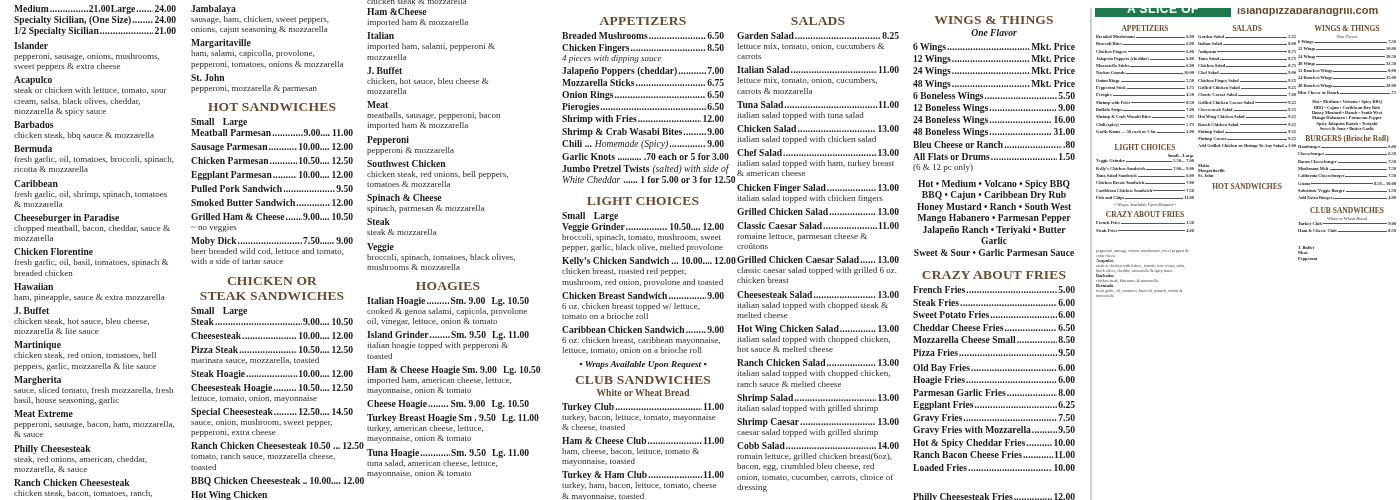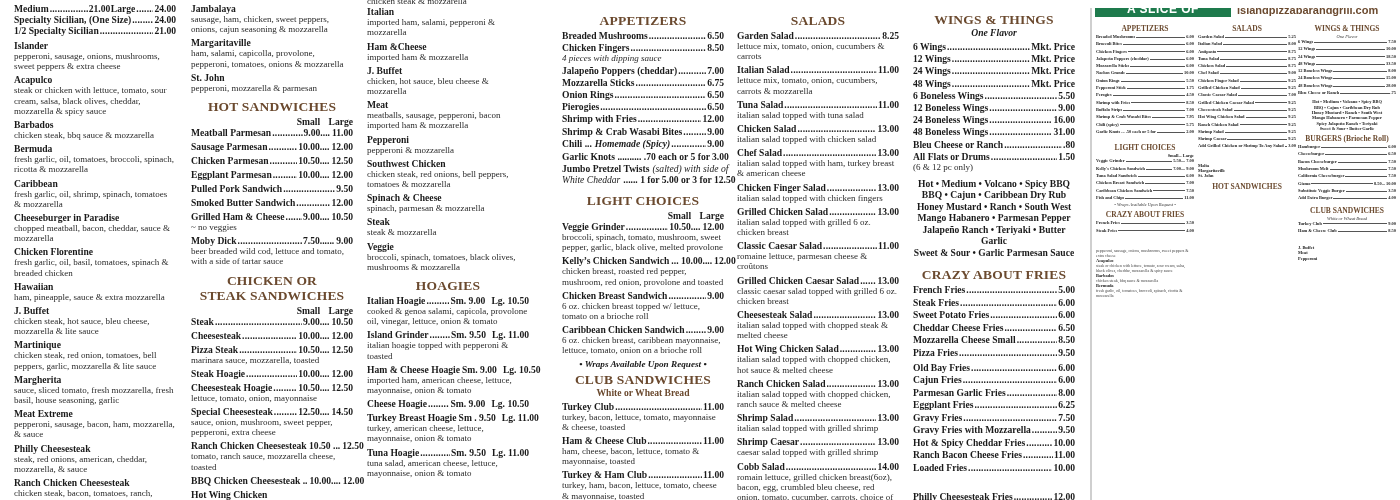--- a/index.html
+++ b/index.html
@@ -20,21 +20,21 @@
   .line .lead::after { content:"................................................................................................................................................"; font-weight:bold; letter-spacing:0.2px; }
   .line .pr { flex:0 0 auto; }
   .line .sm { flex:0 0 auto; margin-right:2px; }
   .desc { font-size:9px; line-height:10.2px; color:#2a2a2a; }
   .desc i, .it { font-style:italic; }
   .item { margin-bottom:3px; }
   .pizza-name { font-weight:bold; font-size:9.6px; line-height:11px; }
   .sec { color:#6b4a2f; font-weight:bold; text-align:center; font-size:13.5px; line-height:15px; margin:6px 0 2px; letter-spacing:0.2px; }
   .sub { color:#6b4a2f; font-weight:bold; text-align:center; font-size:9.6px; line-height:11px; }
   .sub.it { font-style:italic; color:#1a1a1a; }
-  .szhdr { text-align:right; font-weight:bold; font-size:9.6px; line-height:11px; word-spacing:6px; }
+  .szhdr { font-weight:bold; font-size:9.6px; line-height:11px; word-spacing:6px; }
   .flavors { text-align:center; font-weight:bold; font-size:9.6px; line-height:11.5px; margin:6px 0; }
   .wraps { text-align:center; font-weight:bold; font-style:italic; font-size:9.2px; line-height:11px; margin:2px 0; }
   .gap { height:4px; }
 
   
   .thumb-frame { position:absolute; left:0; top:0; width:2px; height:500px; background:#cfcfcf; }
   .banner { position:absolute; left:5px; top:-6px; width:136px; height:15px; background:#1e7a4c; color:#ffffff;
             font-family:"Liberation Sans","DejaVu Sans",sans-serif; font-weight:bold; font-size:12px; line-height:15px; text-align:center; letter-spacing:0.5px; }
   .website { position:absolute; left:147px; top:-4px; color:#6b4a2f; font-family:"Liberation Sans","DejaVu Sans",sans-serif; font-weight:bold; font-size:11px; line-height:12px; }
   .tcol { position:absolute; top:13px; width:98px; }
@@ -295,26 +295,26 @@
           <span class="pr">12.00</span>
         </div>
       </div>
     </div>
 </div>
 
 <div class="col c3">
   <div class="desc" style="margin-top:-4px">chicken steak &amp; mozzarella</div>
   <div id="c3-pizzas">
       <div class="item">
+        <div class="pizza-name">Ham &amp;Cheese</div>
+        <div class="desc">imported ham &amp; mozzarella</div>
+      </div>
+      <div class="item">
         <div class="pizza-name">Italian</div>
         <div class="desc">imported ham, salami, pepperoni &amp; mozzarella</div>
-      </div>
-      <div class="item">
-        <div class="pizza-name">Ham &amp;Cheese</div>
-        <div class="desc">imported ham &amp; mozzarella</div>
       </div>
       <div class="item">
         <div class="pizza-name">J. Buffet</div>
         <div class="desc">chicken, hot sauce, bleu cheese &amp; mozzarella</div>
       </div>
       <div class="item">
         <div class="pizza-name">Meat</div>
         <div class="desc">meatballs, sausage, pepperoni, bacon imported ham &amp; mozzarella</div>
       </div>
       <div class="item">
@@ -452,21 +452,21 @@
       <div class="item" style="margin-bottom: 1.2px;">
         <div class="line">
           <span class="nm">Shrimp &amp; Crab Wasabi Bites</span>
           <span class="lead"></span>
           <span class="pr">9.00</span>
         </div>
       </div>
       <div class="item" style="margin-bottom: 2px;">
         <div class="line">
           <span class="nm">Chili ...</span>
-          <span class="nm" style="font-weight: bold; font-style: italic; margin-left: 3px;">Homemade (Spicy)</span>
+          <span class="nm" style="font-weight: normal; font-style: italic; margin-left: 3px;">Homemade (Spicy)</span>
           <span class="lead"></span>
           <span class="pr">9.00</span>
         </div>
       </div>
       <div class="item" style="margin-bottom: 1.2px;">
         <div class="line">
           <span class="nm">Garlic Knots .......... .70 each or 5 for</span>
           <span class="lead"></span>
           <span class="pr">3.00</span>
         </div>
@@ -601,21 +601,20 @@
           <span class="pr">13.00</span>
         </div>
         <div class="desc">italian salad topped with chicken fingers</div>
       </div>
       <div class="item">
         <div class="line">
           <span class="nm">Grilled Chicken Salad</span>
           <span class="lead"></span>
           <span class="pr">13.00</span>
         </div>
-        <div class="desc">italian salad topped with grilled 6 oz. chicken breast</div>
       </div>
       <div class="item">
         <div class="line">
           <span class="nm">Classic Caesar Salad</span>
           <span class="lead"></span>
           <span class="pr">11.00</span>
         </div>
         <div class="desc">romaine lettuce, parmesan cheese &amp; croûtons</div>
       </div>
       <div class="item">
@@ -807,21 +806,21 @@
       </div>
       <div class="item" style="margin-bottom: 1.5px;">
         <div class="line">
           <span class="nm">Old Bay Fries</span>
           <span class="lead"></span>
           <span class="pr">6.00</span>
         </div>
       </div>
       <div class="item" style="margin-bottom: 1.5px;">
         <div class="line">
-          <span class="nm">Cajun Fries</span>
+          <span class="nm">Hoagie Fries</span>
           <span class="lead"></span>
           <span class="pr">6.00</span>
         </div>
       </div>
       <div class="item" style="margin-bottom: 1.5px;">
         <div class="line">
           <span class="nm">Parmesan Garlic Fries</span>
           <span class="lead"></span>
           <span class="pr">8.00</span>
         </div>

